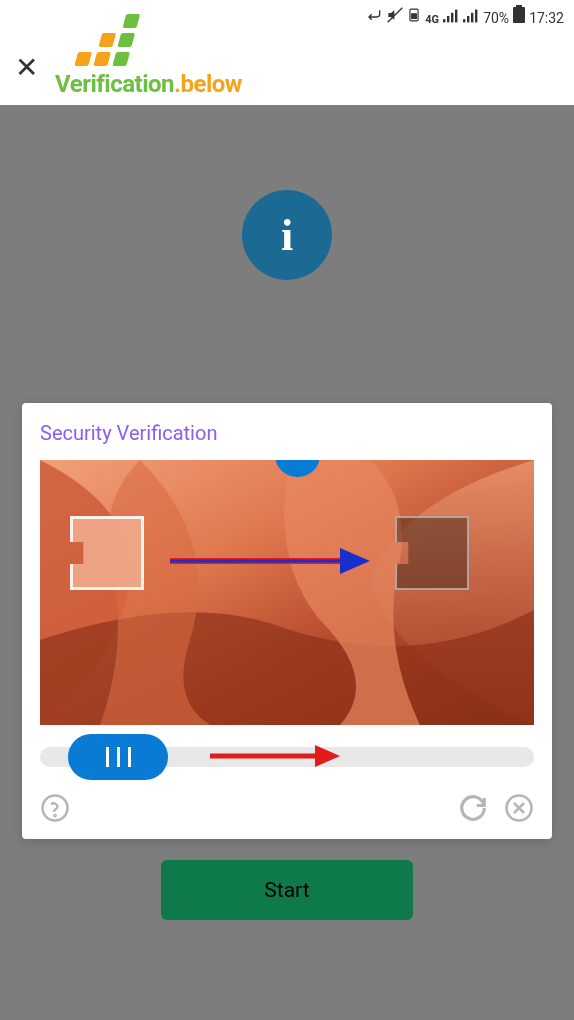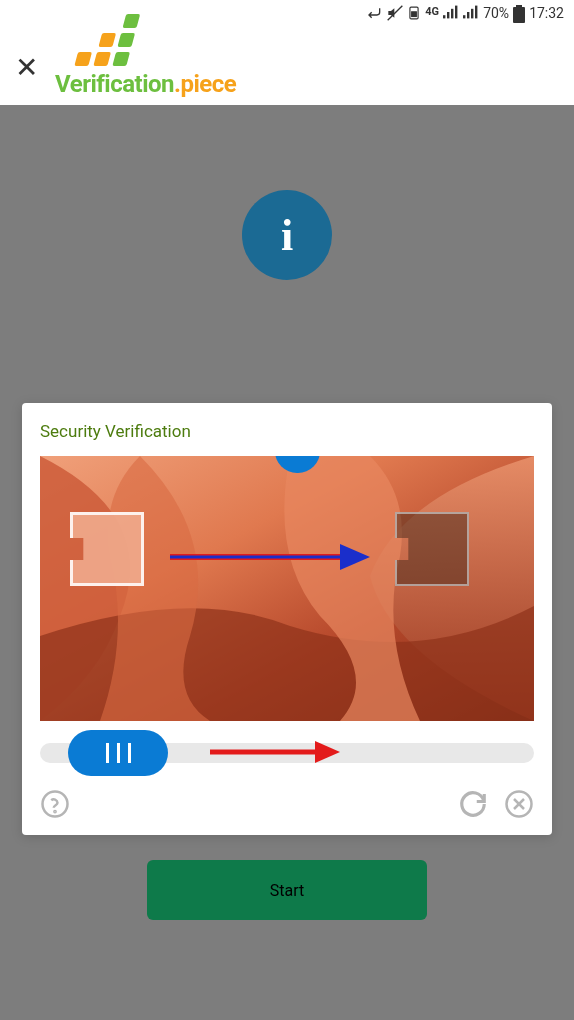--- a/index.html
+++ b/index.html
@@ -21,21 +21,21 @@
       display: flex;
       justify-content: flex-end;
       align-items: center;
       padding: 0 10px;
       gap: 6px;
       font-size: 14px;
       color: #333;
     }
     .status-bar .icon-group {
       display: flex;
-      align-items: flex-start;
+      align-items: flex-end;
       gap: 4px;
     }
     .top-bar {
       height: 75px;
       background: white;
       display: flex;
       align-items: center;
       padding: 0 15px;
       position: relative;
     }
@@ -95,43 +95,43 @@
       color: white;
       font-size: 44px;
       font-weight: bold;
       font-family: Georgia, serif;
     }
     .start-button {
       position: absolute;
       bottom: 100px;
       left: 50%;
       transform: translateX(-50%);
-      width: 280px;
+      width: 252px;
       height: 60px;
       background: #0e7a4a;
       border-radius: 6px;
       display: flex;
       align-items: center;
       justify-content: center;
       color: #000;
-      font-size: 16px;
+      font-size: 21px;
     }
     .captcha-modal {
       position: absolute;
       top: 298px;
       left: 22px;
       right: 22px;
       background: white;
       border-radius: 4px;
       padding: 18px 18px 16px 18px;
       box-shadow: 0 2px 12px rgba(0,0,0,0.15);
     }
     .captcha-title {
-      color: #4d7c0f;
-      font-size: 17px;
+      color: #8b5cf6;
+      font-size: 20px;
       margin-bottom: 15px;
     }
     .captcha-instruction {
       color: #222;
       font-size: 19px;
       margin-bottom: 16px;
     }
     .captcha-image {
       width: 100%;
       height: 265px;
@@ -289,21 +289,21 @@
         <div></div>
         <div class="dot g"></div>
       <div></div>
         <div class="dot o"></div>
         <div class="dot g"></div>
       <div class="dot o"></div>
         <div class="dot o"></div>
         <div class="dot g"></div>
     </div>
     <div class="logo-text">
-      <span class="t1">Verification</span><span class="t2">.piece</span>
+      <span class="t1">Verification</span><span class="t2">.below</span>
     </div>
   </div>
 </div>
 
 <div class="gray-backdrop">
   <div class="info-circle">
     <span class="i-letter">i</span>
   </div>
 
   <div class="start-button">

